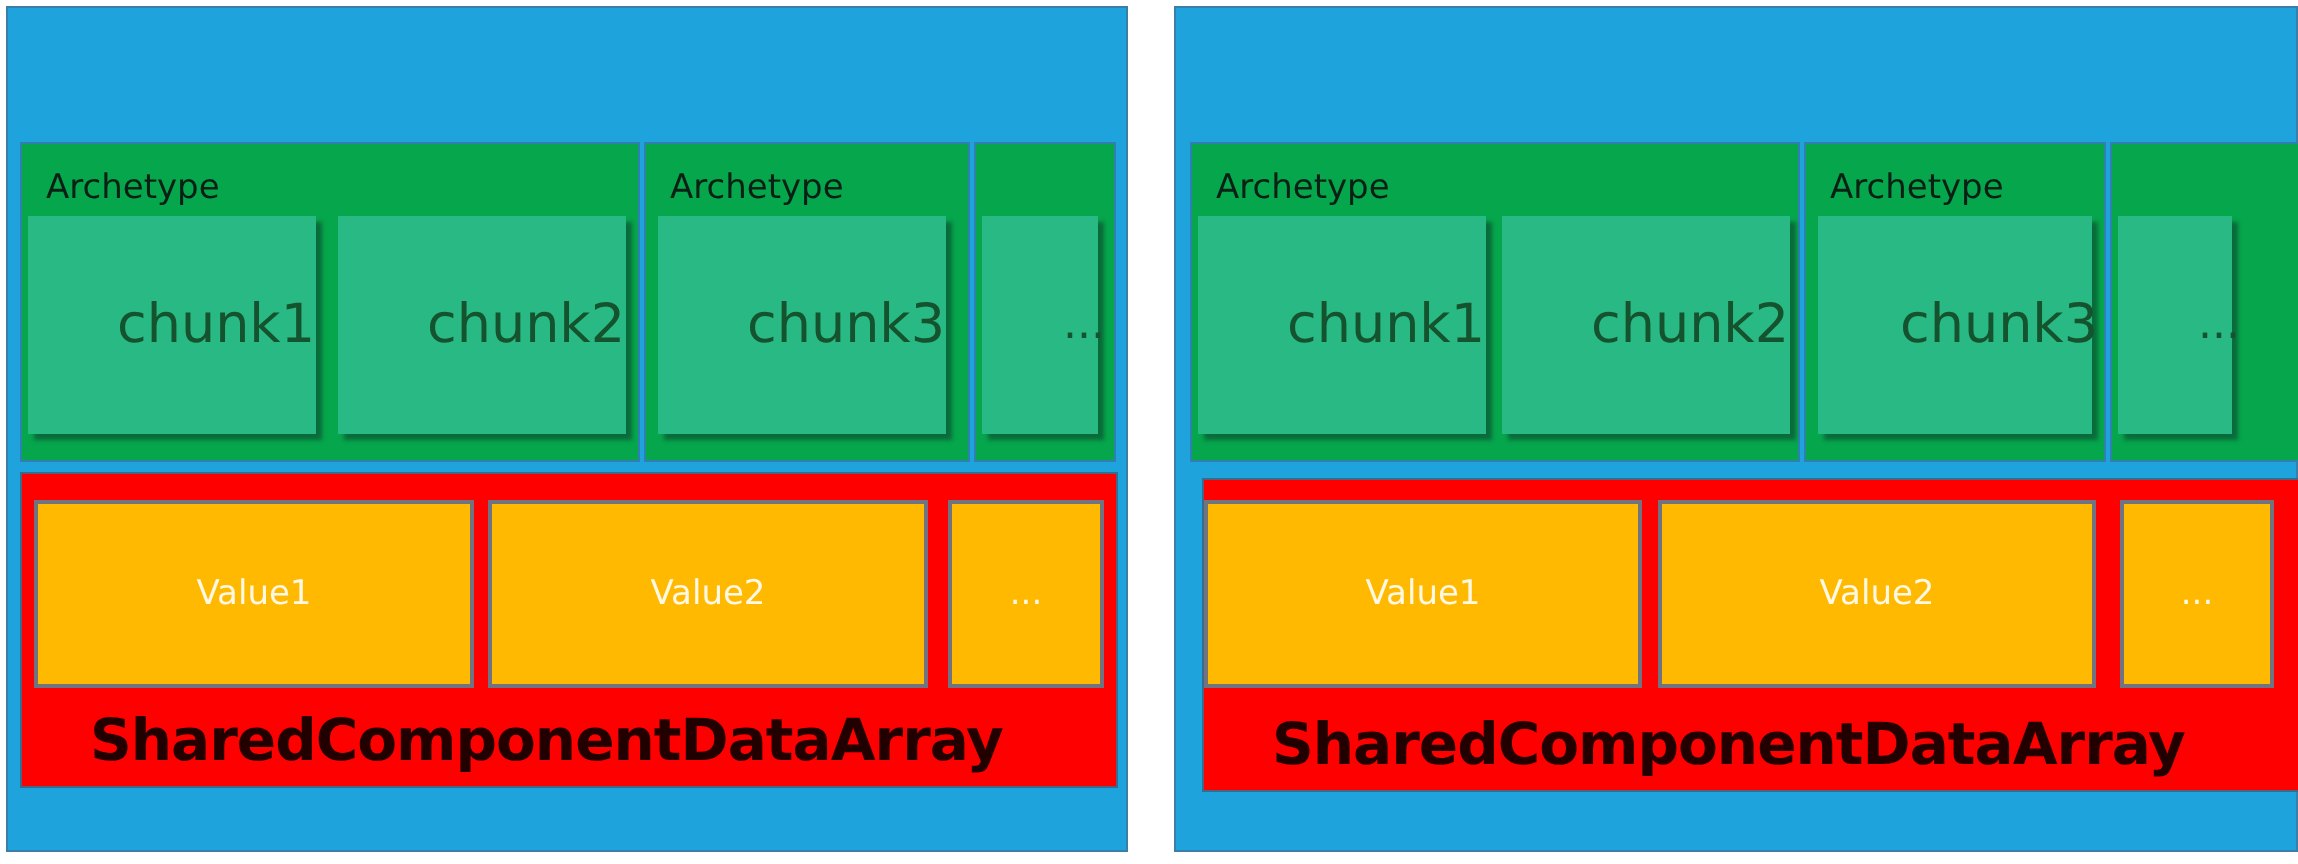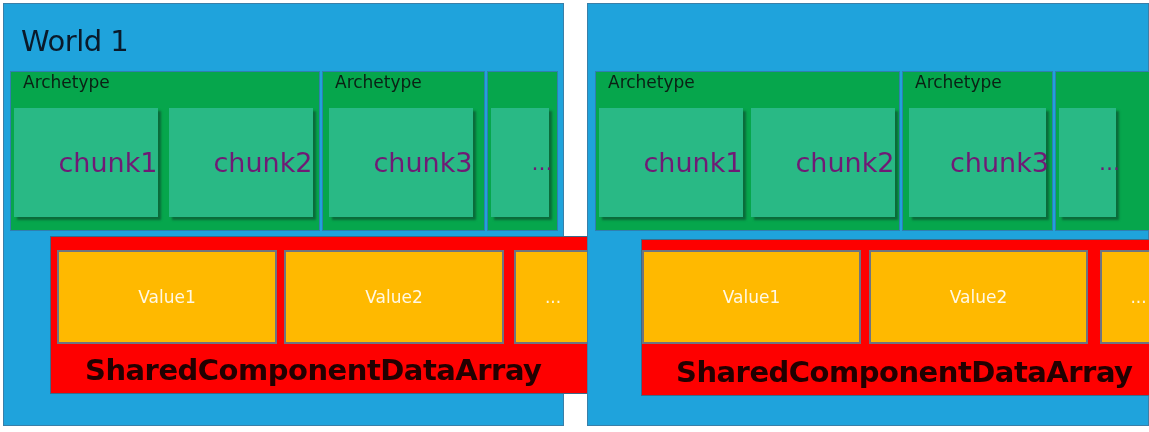--- a/index.html
+++ b/index.html
@@ -1,34 +1,33 @@
 <!DOCTYPE html>
 <html><head>
   <meta charset="utf-8">
   <style>
     html, body { margin: 0; padding: 0; background: #ffffff; }
     body { width: 1149px; height: 432px; position: relative; overflow: hidden;
            font-family: "DejaVu Sans", "Liberation Sans", sans-serif; }
     .world { position: absolute; background: #1fa3dc; border: 1px solid #3a7fa8; box-sizing: border-box; }
     .world-title { position: absolute; left: 17px; top: 20px; font-size: 29px; color: #0a1a2a; letter-spacing: -0.5px; }
     .arch { position: absolute; background: #06a64c; border: 1px solid #2f7fb0; box-sizing: border-box; }
-    .arch-label { position: absolute; left: 12px; top: 0; font-size: 17px; color: #0b2014; }
+    .arch-label { position: absolute; left: 12px; top: 12px; font-size: 17px; color: #0b2014; }
     .chunk { position: absolute; background: #29b985; box-shadow: 3px 3px 2px #0a6b3a;
              display: flex; align-items: center; justify-content: center;
-             color: #701a75; font-size: 27px; box-sizing: border-box; padding-left: 44px; }
-    .shared { position: absolute; background: #fe0000; border: 1px solid #3a6b8a; box-sizing: border-box; margin-left: 40px; }
+             color: #14532d; font-size: 27px; box-sizing: border-box; padding-left: 44px; }
+    .shared { position: absolute; background: #fe0000; border: 1px solid #3a6b8a; box-sizing: border-box; }
     .value { position: absolute; background: #ffb900; border: 2px solid #6f7480; box-sizing: border-box;
              display: flex; align-items: center; justify-content: center; color: #fff8e4; font-size: 17px; }
     .shared-label { position: absolute; left: 34px; bottom: 6px; font-size: 29px; color: #220000; letter-spacing: -0.5px; white-space: nowrap; font-weight: bold; }
   </style>
 </head>
 <body>
 
 <div class="world" style="left:3px;top:3px;width:561px;height:423px;">
-  <div class="world-title">World 1</div>
 
   <div class="arch" style="left:6px;top:67px;width:310px;height:160px;">
     <div class="arch-label">Archetype</div>
     <div class="chunk" style="left:3px;top:36px;width:144px;height:109px;">chunk1</div>
     <div class="chunk" style="left:158px;top:36px;width:144px;height:109px;">chunk2</div>
   </div>
   <div class="arch" style="left:318px;top:67px;width:163px;height:160px;">
     <div class="arch-label">Archetype</div>
     <div class="chunk" style="left:6px;top:36px;width:144px;height:109px;">chunk3</div>
   </div>

